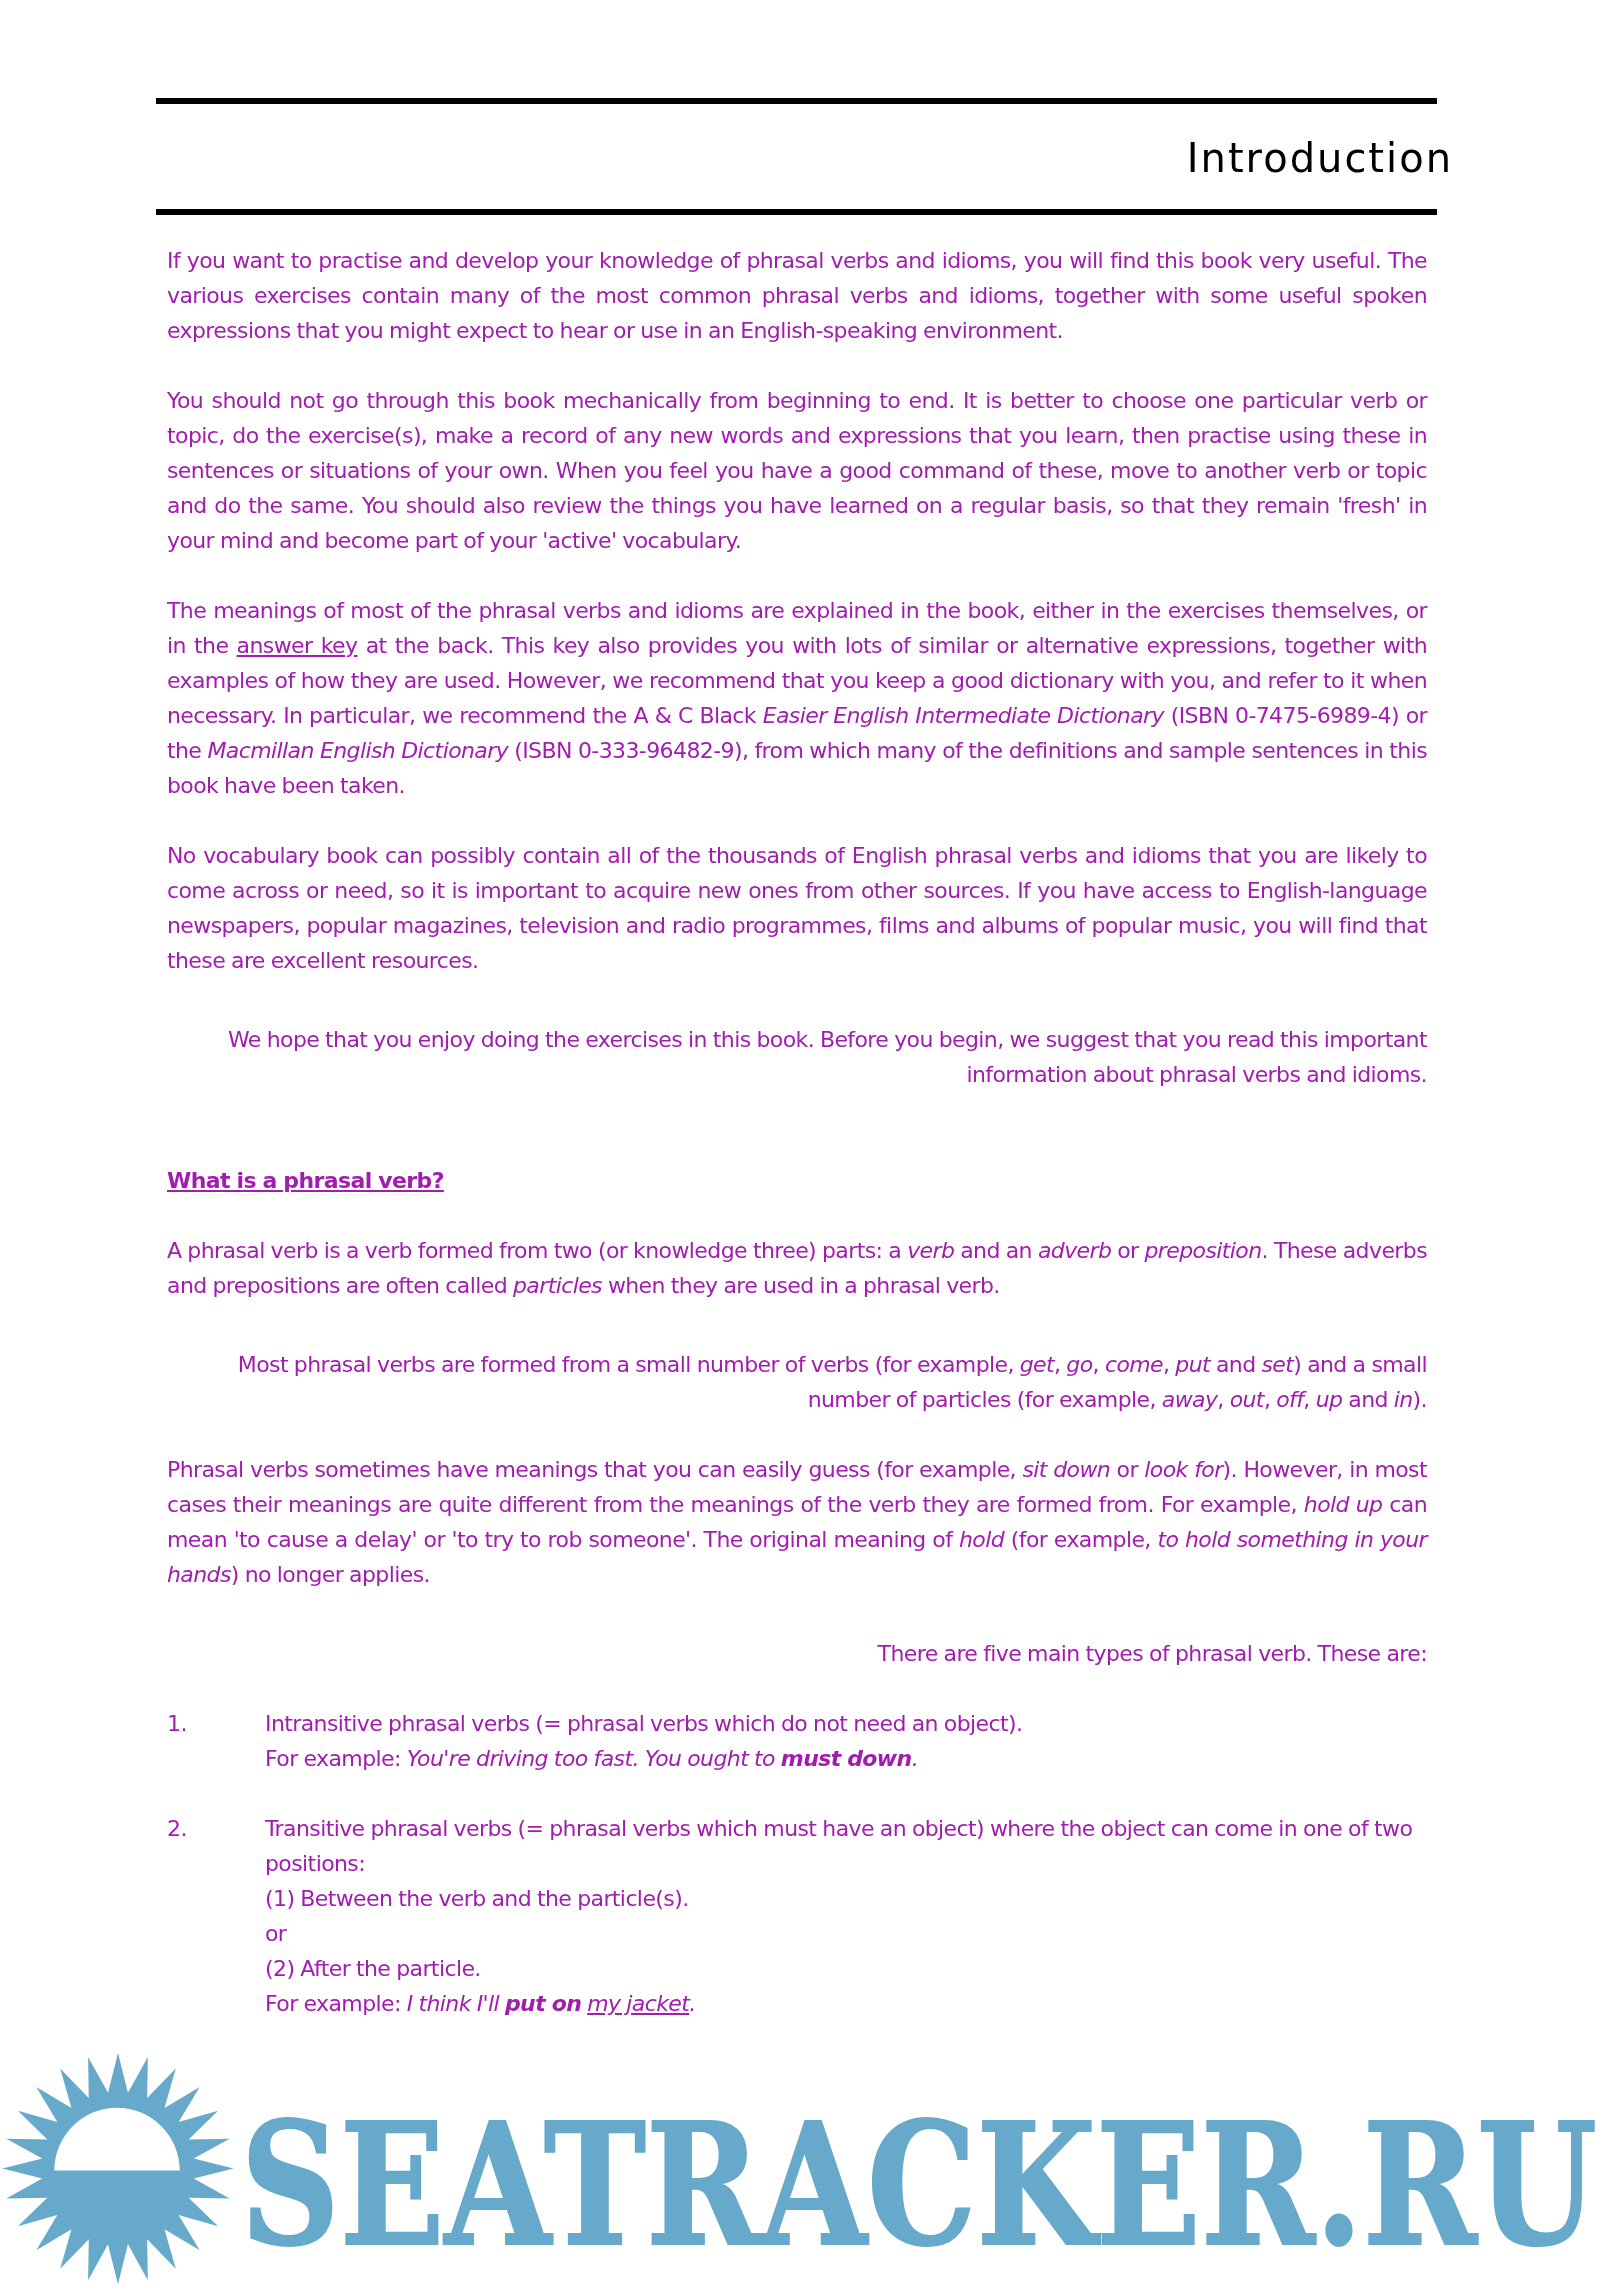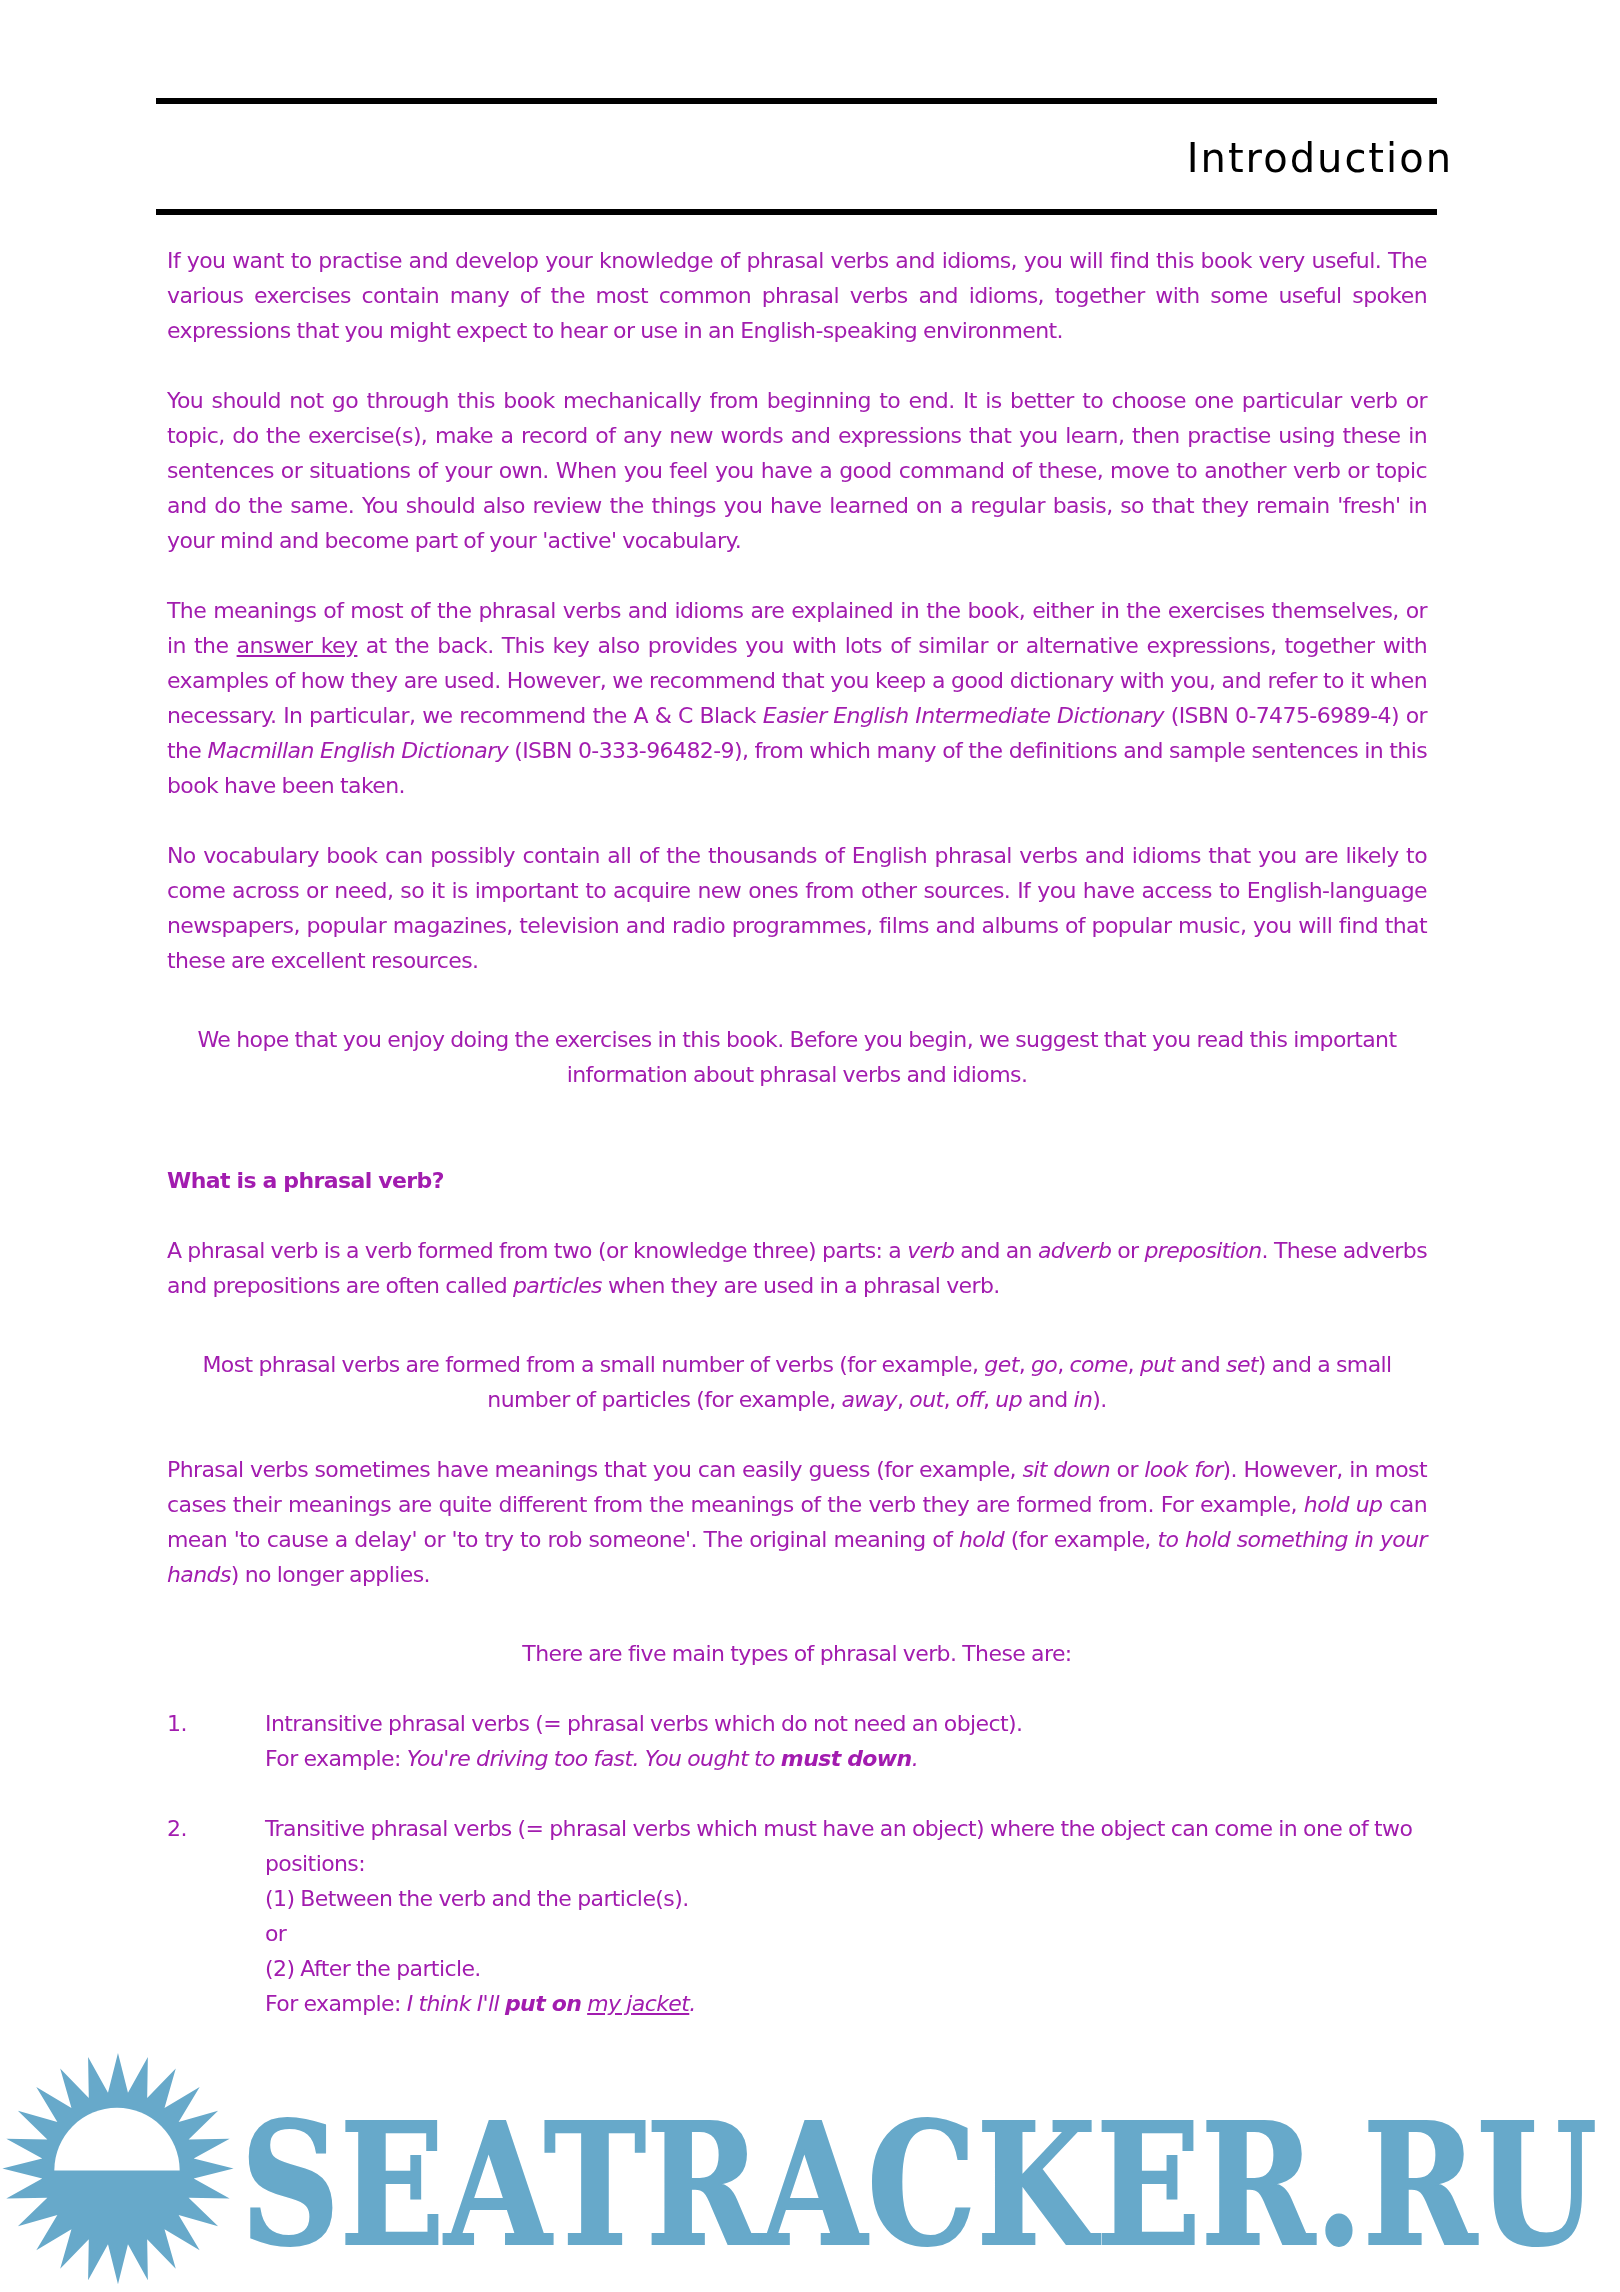--- a/index.html
+++ b/index.html
@@ -12,22 +12,22 @@
       position: absolute; right: 183px; top: 135px;
       font-family: "DejaVu Sans", sans-serif; font-size: 40px; letter-spacing: 2px;
       color: #000; font-weight: normal; margin: 0;
     }
     .body {
       position: absolute; left: 167px; top: 243px; width: 1260px;
       font-family: "DejaVu Sans", sans-serif; font-size: 22px; line-height: 35px;
       color: #a21caf; text-align: justify; letter-spacing: -0.6px; word-spacing: -0.5px;
     }
     .body p { margin: 0 0 35px 0; }
-    .body p.nojust { text-align: center; margin-top: 44px; }
-    .heading { font-weight: bold; margin: 71px 0 35px 0; }
+    .body p.nojust { text-align: right; margin-top: 44px; }
+    .heading { font-weight: bold; text-decoration: underline; margin: 71px 0 35px 0; }
     .u { text-decoration: underline; }
     .i { font-style: italic; }
     .b { font-weight: bold; }
     .list-item { display: flex; margin-bottom: 35px; text-align: left; }
     .list-num { width: 98px; flex: 0 0 98px; }
     .list-body { flex: 1; }
     .watermark { position: absolute; left: 0; top: 2053px; width: 1620px; height: 239px; }
   </style>
 </head>
 <body>

